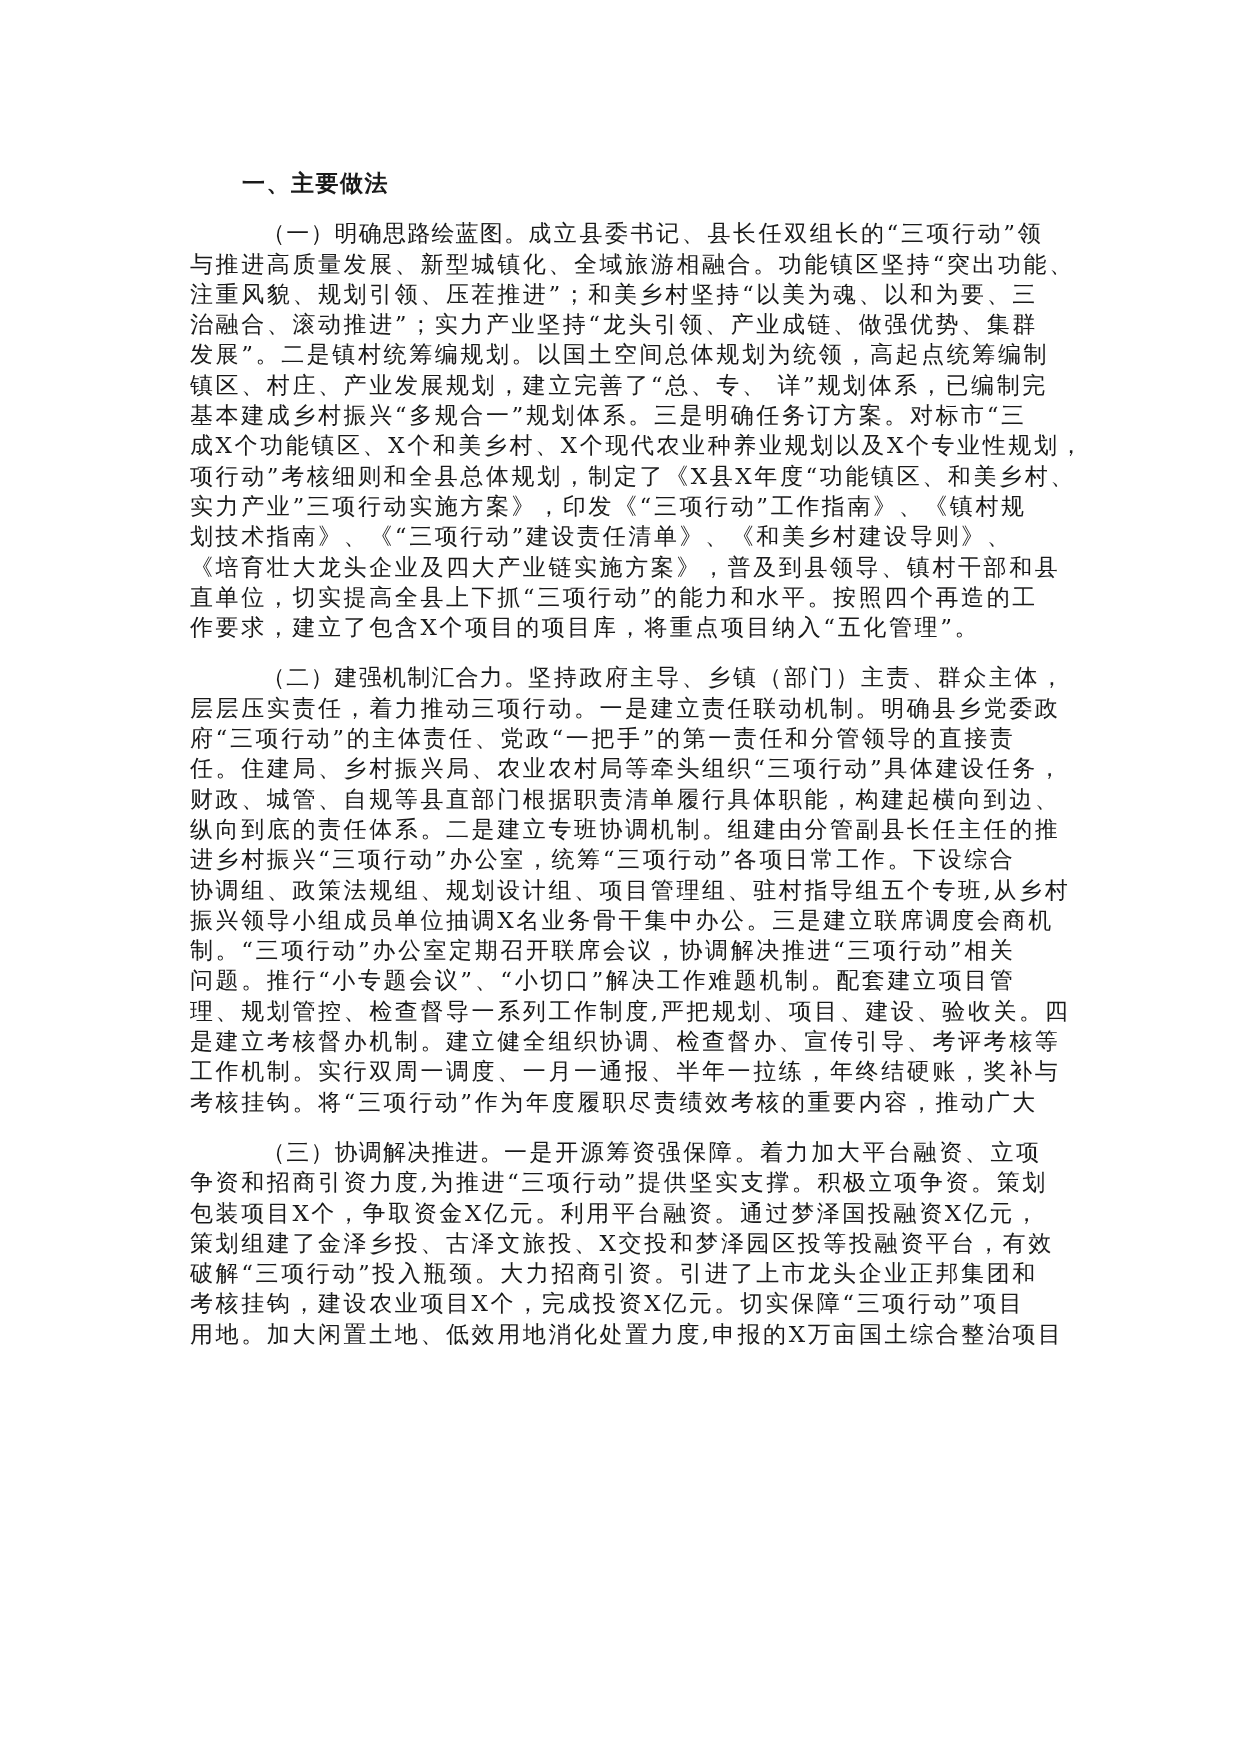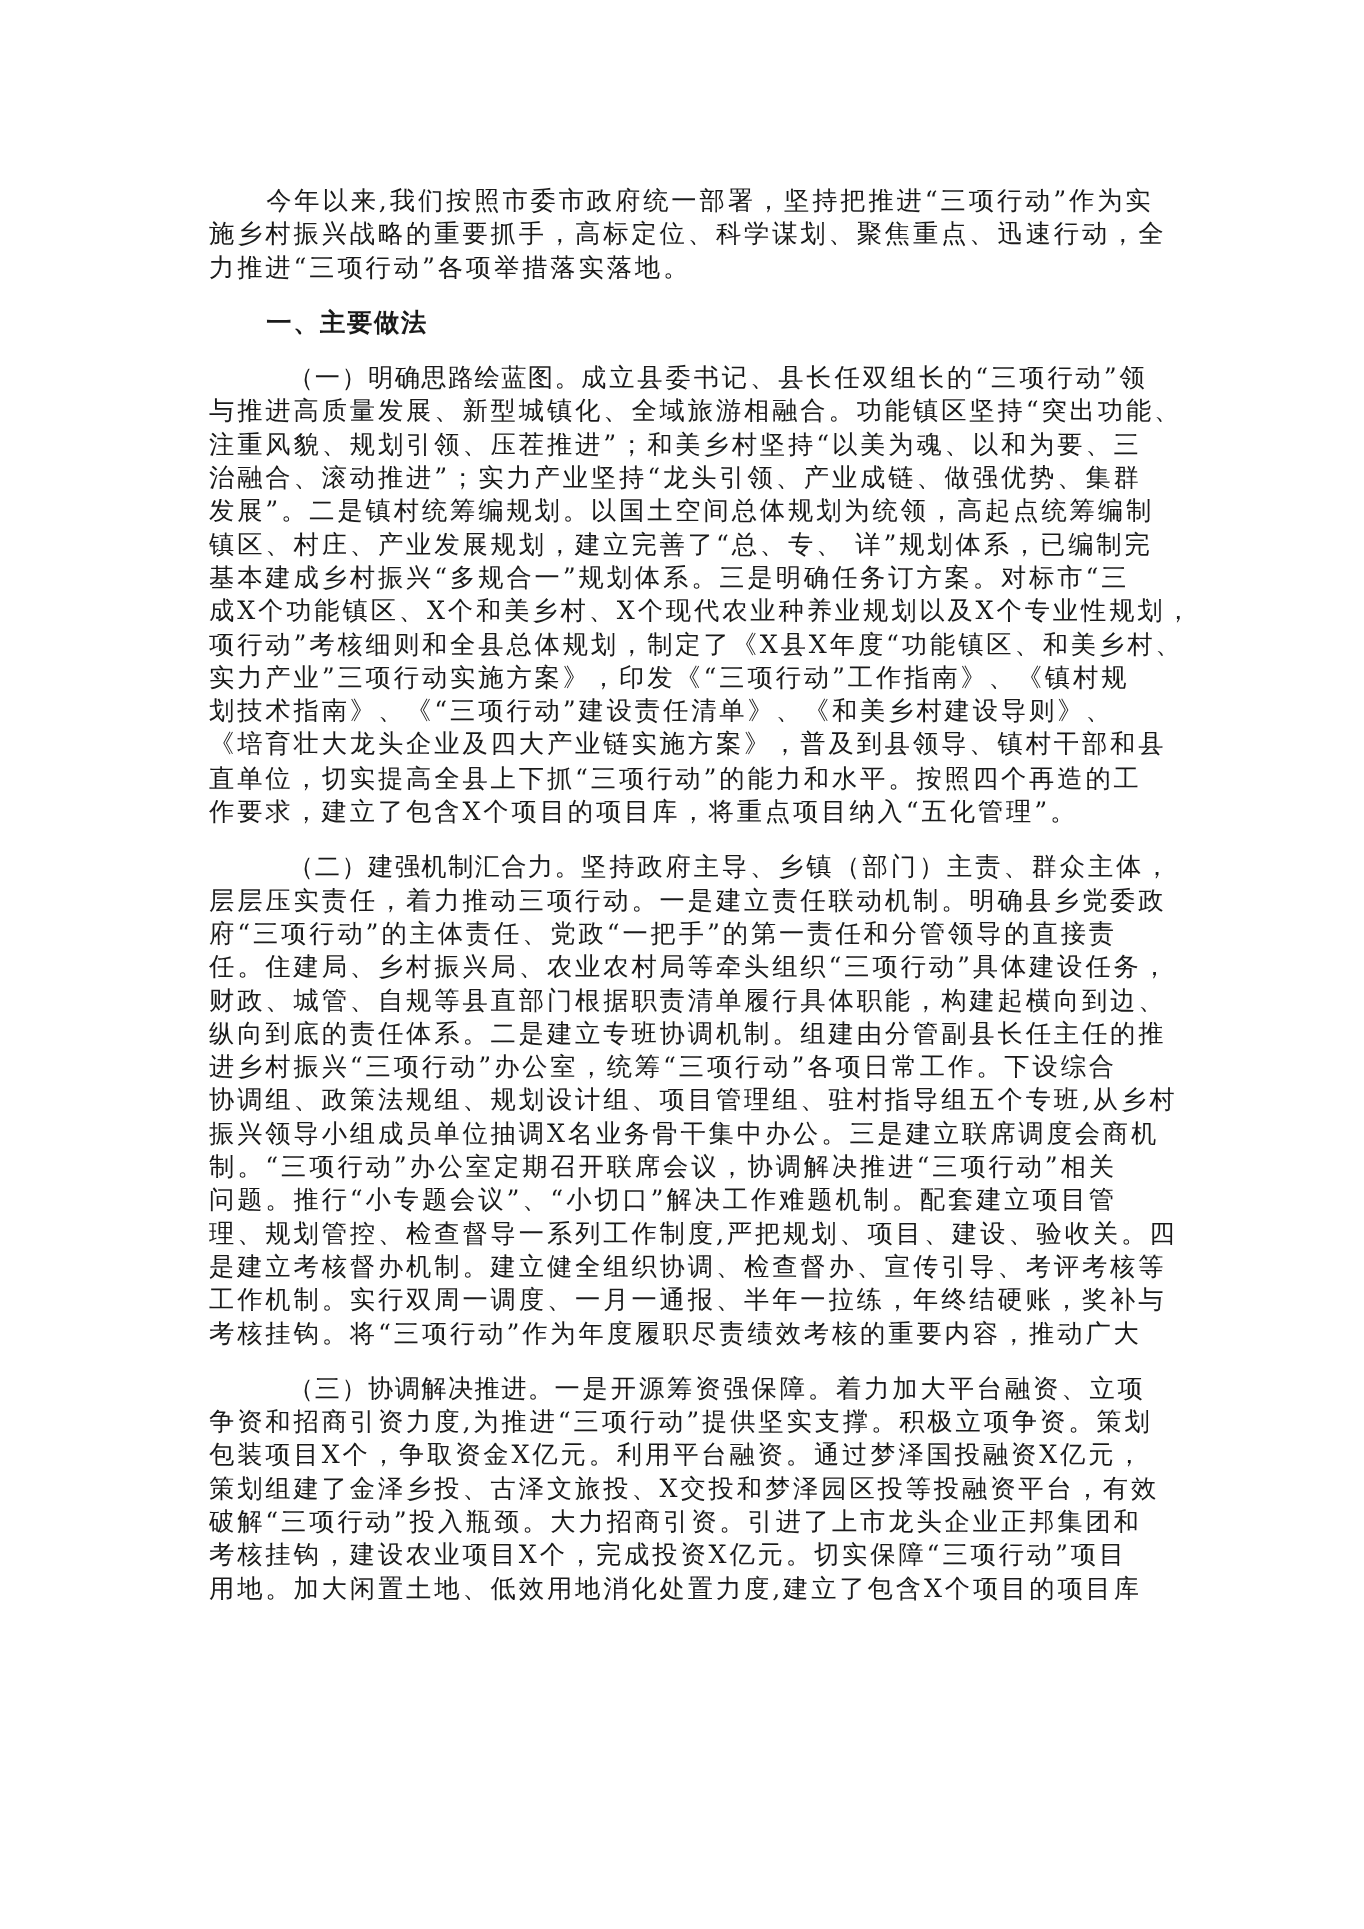--- a/index.html
+++ b/index.html
@@ -48,25 +48,20 @@
     font-weight: bold;
     font-family: "DejaVu Sans", "Liberation Sans", sans-serif;
     letter-spacing: 1.5px;
   }
 </style>
 </head>
 <body>
 
 <div class="page">
 
-  <div class="para">
-    <span class="line indent">今年以来,我们按照市委市政府统一部署，坚持把推进“三项行动”作为实</span>
-    <span class="line">施乡村振兴战略的重要抓手，高标定位、科学谋划、聚焦重点、迅速行动，全</span>
-    <span class="line">力推进“三项行动”各项举措落实落地。</span>
-  </div>
 
   <div class="para heading">
     <span class="line indent">一、主要做法</span>
   </div>
 
   <div class="para">
     <span class="line indent"><span class="bold">（一）明确思路绘蓝图。</span><span>成立县委书记、县长任双组长的“三项行动”领</span></span>
     <span class="line">与推进高质量发展、新型城镇化、全域旅游相融合。功能镇区坚持“突出功能、</span>
     <span class="line">注重风貌、规划引领、压茬推进”；和美乡村坚持“以美为魂、以和为要、三</span>
     <span class="line">治融合、滚动推进”；实力产业坚持“龙头引领、产业成链、做强优势、集群</span>
@@ -100,16 +95,16 @@
     <span class="line">考核挂钩。将“三项行动”作为年度履职尽责绩效考核的重要内容，推动广大</span>
   </div>
 
   <div class="para">
     <span class="line indent"><span class="bold">（三）协调解决推进。</span><span>一是开源筹资强保障。着力加大平台融资、立项</span></span>
     <span class="line">争资和招商引资力度,为推进“三项行动”提供坚实支撑。积极立项争资。策划</span>
     <span class="line">包装项目X个，争取资金X亿元。利用平台融资。通过梦泽国投融资X亿元，</span>
     <span class="line">策划组建了金泽乡投、古泽文旅投、X交投和梦泽园区投等投融资平台，有效</span>
     <span class="line">破解“三项行动”投入瓶颈。大力招商引资。引进了上市龙头企业正邦集团和</span>
     <span class="line">考核挂钩，建设农业项目X个，完成投资X亿元。切实保障“三项行动”项目</span>
-    <span class="line">用地。加大闲置土地、低效用地消化处置力度,建立了包含X个项目的项目库</span>
+    <span class="line">用地。加大闲置土地、低效用地消化处置力度,申报的X万亩国土综合整治项目</span>
   </div>
 
 </div>
 
 </body></html>

